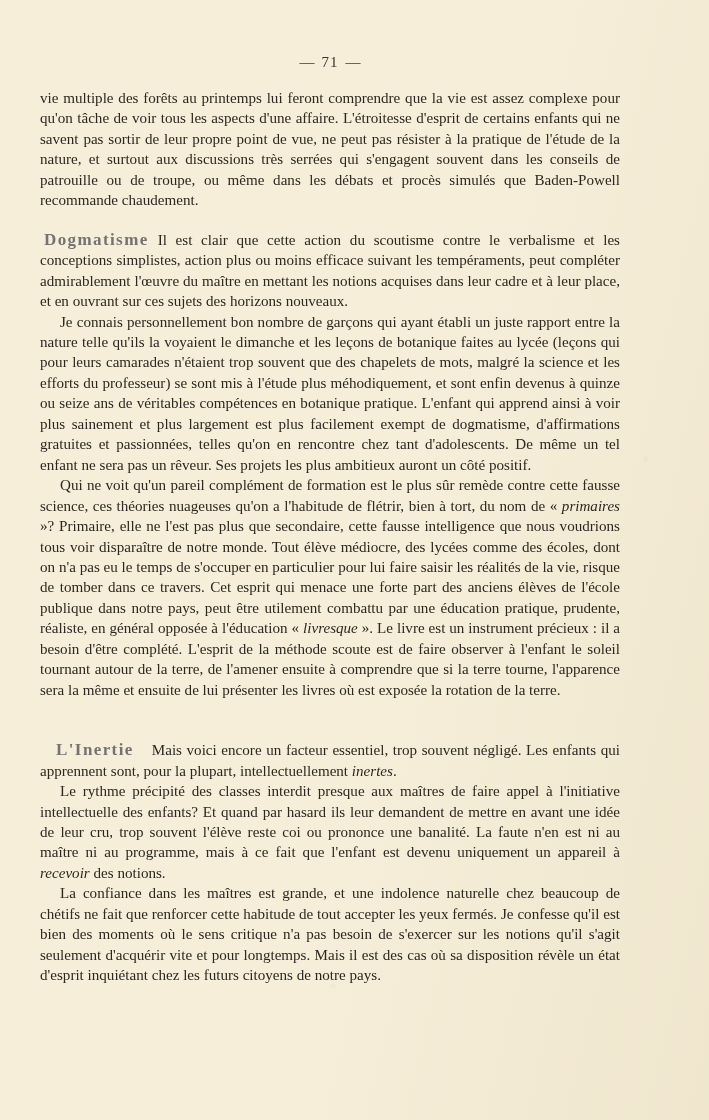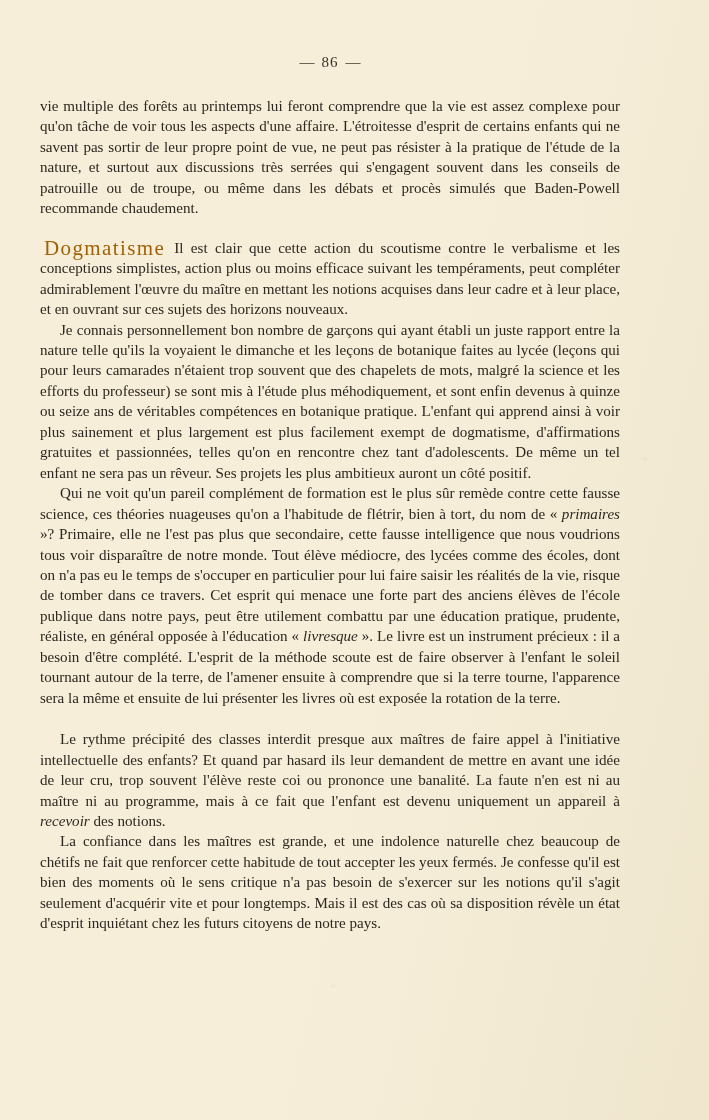--- a/index.html
+++ b/index.html
@@ -40,78 +40,82 @@
     text-align: center;
     font-size: 15px;
     letter-spacing: 1px;
     color: #3a332a;
     margin-top: 54px;
     height: 20px;
   }
   .folio .dash { letter-spacing: 0; padding: 0 7px; }
 
   .body-text {
-    margin-top: 22px;
+    margin-top: 14px;
     font-size: 15.1px;
     line-height: 20.45px;
     text-align: justify;
     text-justify: inter-word;
     color: #2c2720;
   }
   p {
     margin: 0;
     text-align: justify;
     text-justify: inter-word;
   }
   p.indent { text-indent: 20px; }
   p.no-indent { text-indent: 0; }
 
   .section { margin-top: 19px; position: relative; }
   .section-body { text-align: justify; }
   .section-heading {
     float: left;
-    font-weight: normal;
-    font-size: 21px;
+    font-weight: bold;
+    font-size: 17px;
     letter-spacing: 1.4px;
     line-height: 20.45px;
-    color: #a16207;
+    color: #737373;
     white-space: nowrap;
   }
   .section-heading.h-dogmatisme { margin-left: 4px; margin-right: 9px; }
   .section-heading.h-inertie { margin-left: 16px; margin-right: 18px; }
 
   .gap-before-inertie { height: 21px; }
 
   i, .ital { }
 
   .blank-tail { height: 80px; }
 </style>
 </head>
 <body>
 
 <div class="paper-grain"></div>
 
 <div class="page">
 
   <div class="folio">
-    <span class="dash">—</span><span>86</span><span class="dash">—</span>
+    <span class="dash">—</span><span>71</span><span class="dash">—</span>
   </div>
 
   <div class="body-text">
 
     <p class="no-indent">vie multiple des forêts au printemps lui feront comprendre que la vie est assez complexe pour qu'on tâche de voir tous les aspects d'une affaire. L'étroitesse d'esprit de certains enfants qui ne savent pas sortir de leur propre point de vue, ne peut pas résister à la pratique de l'étude de la nature, et surtout aux discussions très serrées qui s'engagent souvent dans les conseils de patrouille ou de troupe, ou même dans les débats et procès simulés que Baden-Powell recommande chaudement.</p>
 
     <div class="section">
       <span class="section-heading h-dogmatisme">Dogmatisme</span>
       <p class="section-body no-indent">Il est clair que cette action du scoutisme contre le verbalisme et les conceptions simplistes, action plus ou moins efficace suivant les tempéraments, peut compléter admirablement l'œuvre du maître en mettant les notions acquises dans leur cadre et à leur place, et en ouvrant sur ces sujets des horizons nouveaux.</p>
     </div>
     <p class="indent">Je connais personnellement bon nombre de garçons qui ayant établi un juste rapport entre la nature telle qu'ils la voyaient le dimanche et les leçons de botanique faites au lycée (leçons qui pour leurs camarades n'étaient trop souvent que des chapelets de mots, malgré la science et les efforts du professeur) se sont mis à l'étude plus méhodiquement, et sont enfin devenus à quinze ou seize ans de véritables compétences en botanique pratique. L'enfant qui apprend ainsi à voir plus sainement et plus largement est plus facilement exempt de dogmatisme, d'affirmations gratuites et passionnées, telles qu'on en rencontre chez tant d'adolescents. De même un tel enfant ne sera pas un rêveur. Ses projets les plus ambitieux auront un côté positif.</p>
     <p class="indent">Qui ne voit qu'un pareil complément de formation est le plus sûr remède contre cette fausse science, ces théories nuageuses qu'on a l'habitude de flétrir, bien à tort, du nom de « <i class="ital">primaires</i> »? Primaire, elle ne l'est pas plus que secondaire, cette fausse intelligence que nous voudrions tous voir disparaître de notre monde. Tout élève médiocre, des lycées comme des écoles, dont on n'a pas eu le temps de s'occuper en particulier pour lui faire saisir les réalités de la vie, risque de tomber dans ce travers. Cet esprit qui menace une forte part des anciens élèves de l'école publique dans notre pays, peut être utilement combattu par une éducation pratique, prudente, réaliste, en général opposée à l'éducation « <i class="ital">livresque</i> ». Le livre est un instrument précieux : il a besoin d'être complété. L'esprit de la méthode scoute est de faire observer à l'enfant le soleil tournant autour de la terre, de l'amener ensuite à comprendre que si la terre tourne, l'apparence sera la même et ensuite de lui présenter les livres où est exposée la rotation de la terre.</p>
 
     <div class="gap-before-inertie"></div>
 
+    <div class="section">
+      <span class="section-heading h-inertie">L'Inertie</span>
+      <p class="section-body no-indent">Mais voici encore un facteur essentiel, trop souvent négligé. Les enfants qui apprennent sont, pour la plupart, intellectuellement <i class="ital">inertes</i>.</p>
+    </div>
     <p class="indent">Le rythme précipité des classes interdit presque aux maîtres de faire appel à l'initiative intellectuelle des enfants? Et quand par hasard ils leur demandent de mettre en avant une idée de leur cru, trop souvent l'élève reste coi ou prononce une banalité. La faute n'en est ni au maître ni au programme, mais à ce fait que l'enfant est devenu uniquement un appareil à <i class="ital">recevoir</i> des notions.</p>
     <p class="indent">La confiance dans les maîtres est grande, et une indolence naturelle chez beaucoup de chétifs ne fait que renforcer cette habitude de tout accepter les yeux fermés. Je confesse qu'il est bien des moments où le sens critique n'a pas besoin de s'exercer sur les notions qu'il s'agit seulement d'acquérir vite et pour longtemps. Mais il est des cas où sa disposition révèle un état d'esprit inquiétant chez les futurs citoyens de notre pays.</p>
 
   </div>
 
   <div class="blank-tail"></div>
 </div>
 
 </body></html>

